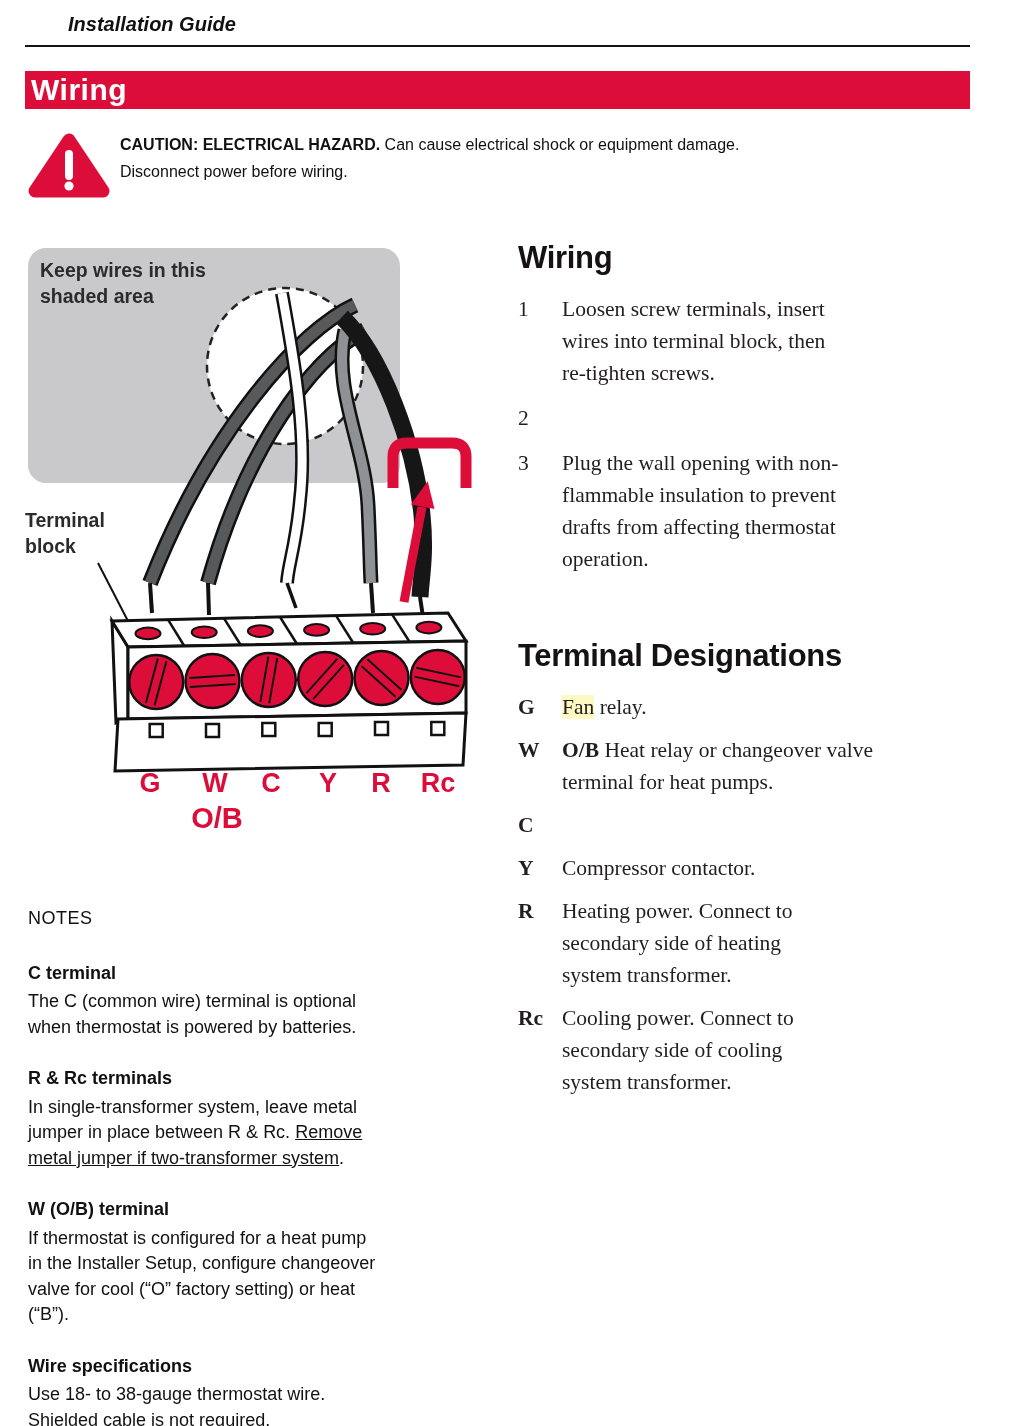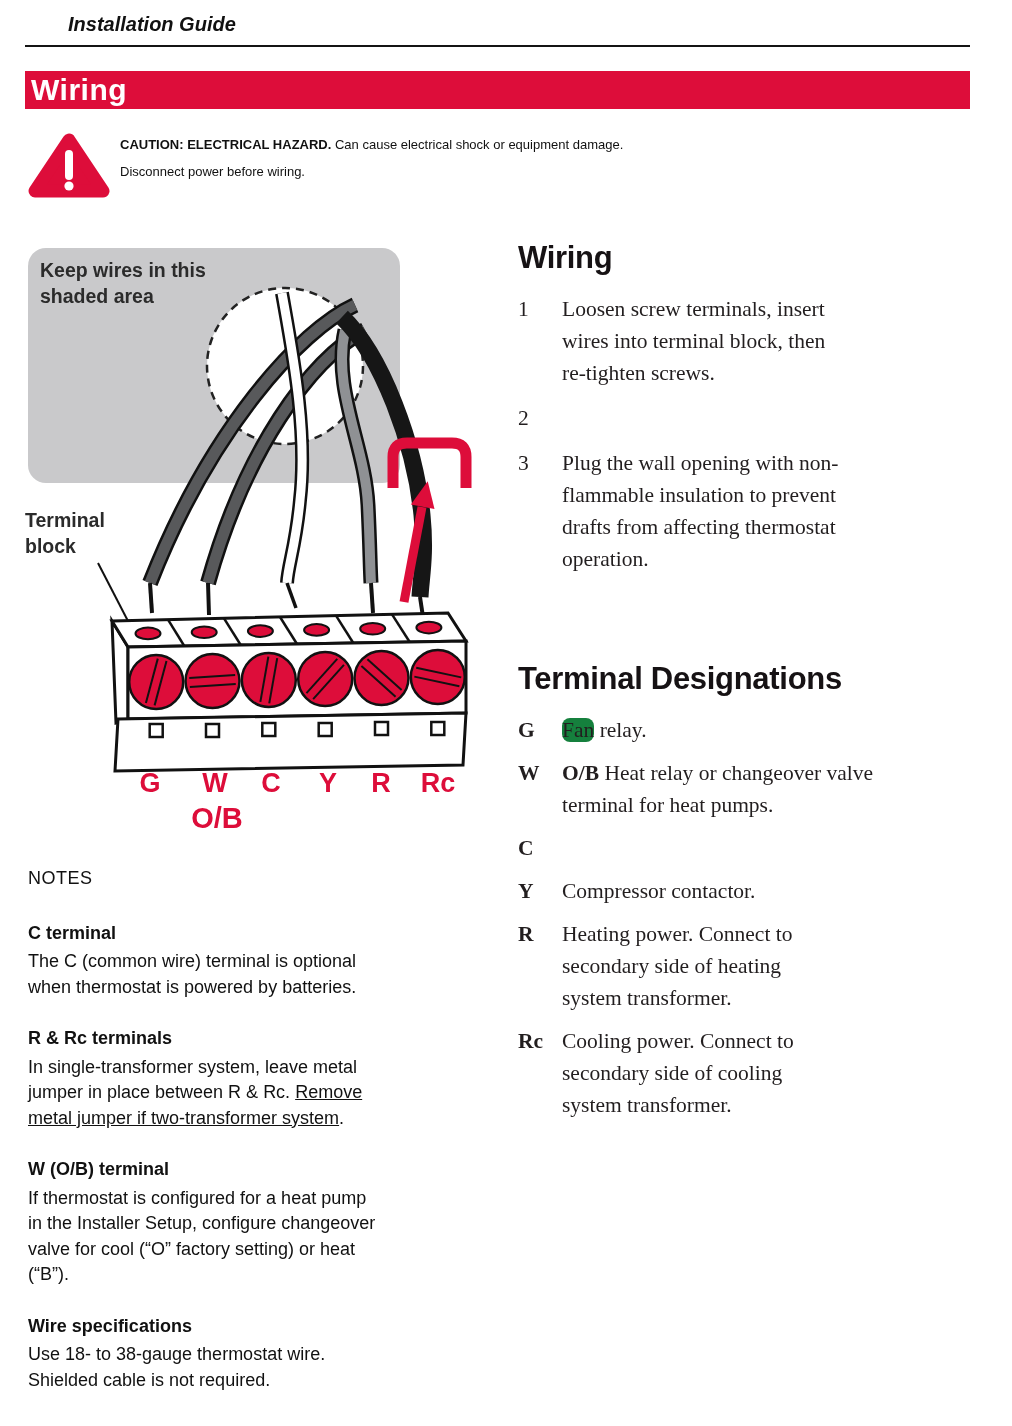--- a/index.html
+++ b/index.html
@@ -6,45 +6,45 @@
   html,body { background:#ffffff; }
   body {
     width:1012px; height:1426px; position:relative;
     font-family:"Liberation Sans", sans-serif; color:#1a1a1a; overflow:hidden;
   }
   .doc-title { position:absolute; left:28px; top:13px; font-size:20px; font-weight:bold; font-style:italic; color:#111;margin-left:40px; }
   .header-rule { position:absolute; left:25px; top:45px; width:945px; border-top:2.5px solid #141414; }
   .banner { position:absolute; left:25px; top:71px; width:945px; height:38px; background:#dd0d3a; }
   .banner span { display:block; padding-left:6px; font-size:30px; font-weight:bold; color:#ffffff; line-height:37px; letter-spacing:0.5px; }
   .caution-icon { position:absolute; left:26px; top:133px; }
-  .caution-text { position:absolute; left:120px; top:132px; width:878px; font-size:13px; line-height:26.5px; color:#111; }
+  .caution-text { position:absolute; left:120px; top:132px; width:878px; font-size:16px; line-height:26.5px; color:#111; }
   .caution-text b { font-weight:bold; }
   .diagram { position:absolute; left:10px; top:245px; }
   .diagram text { font-family:"Liberation Sans", sans-serif; }
   .dg-note { font-size:19.5px; font-weight:bold; fill:#2b2b2b; }
   .dg-term-label { font-size:27px; font-weight:bold; fill:#dd0d3a; text-anchor:middle; }
   .dg-ob-label { font-size:29px; font-weight:bold; fill:#dd0d3a; text-anchor:middle; }
   .notes { position:absolute; left:28px; top:866px; width:446px; font-size:18px; line-height:25.5px; color:#111; }
-  .notes-title { font-weight:normal; letter-spacing:0.5px; margin-bottom:29px; }
+  .notes-title { font-weight:normal; letter-spacing:0.5px; margin-bottom:29px;margin-top:40px; }
   .note-section { margin-bottom:26px; }
   .note-heading { font-weight:bold; margin-bottom:3px; }
   .note-body { white-space:pre-line; }
   .note-body .u { text-decoration:underline; }
   .rightcol { position:absolute; left:518px; top:240px; width:458px; color:#221e1f; }
   .col-heading { font-family:"Liberation Sans", sans-serif; font-size:31px; font-weight:bold; letter-spacing:-0.3px; color:#161214; }
   .steps { margin-top:17px; margin-bottom:0; }
   .step { display:flex; margin-bottom:13px; font-family:"Liberation Serif", serif; font-size:21.5px; line-height:32px; }
   .step-num { width:44px; flex:0 0 44px; }
   .step-text { white-space:pre-line; }
-  .td-heading { margin-top:86px; }
+  .td-heading { margin-top:63px; }
   .td-list { margin-top:17px; }
   .td-entry { display:flex; margin-bottom:11px; font-family:"Liberation Serif", serif; font-size:21.5px; line-height:32px; }
   .td-key { width:44px; flex:0 0 44px; font-weight:bold; }
   .td-text { white-space:pre-line; }
-  .td-text .hl { background:#15803d;border-radius:8px; }
+  .td-text .hl { background:#fef9c3; }
   .td-text .b { font-weight:bold; }
 </style>
 </head>
 <body>
 
 <div class="doc-title">Installation Guide</div>
 <div class="header-rule"></div>
 
 <div class="banner">
   <span>Wiring</span>

